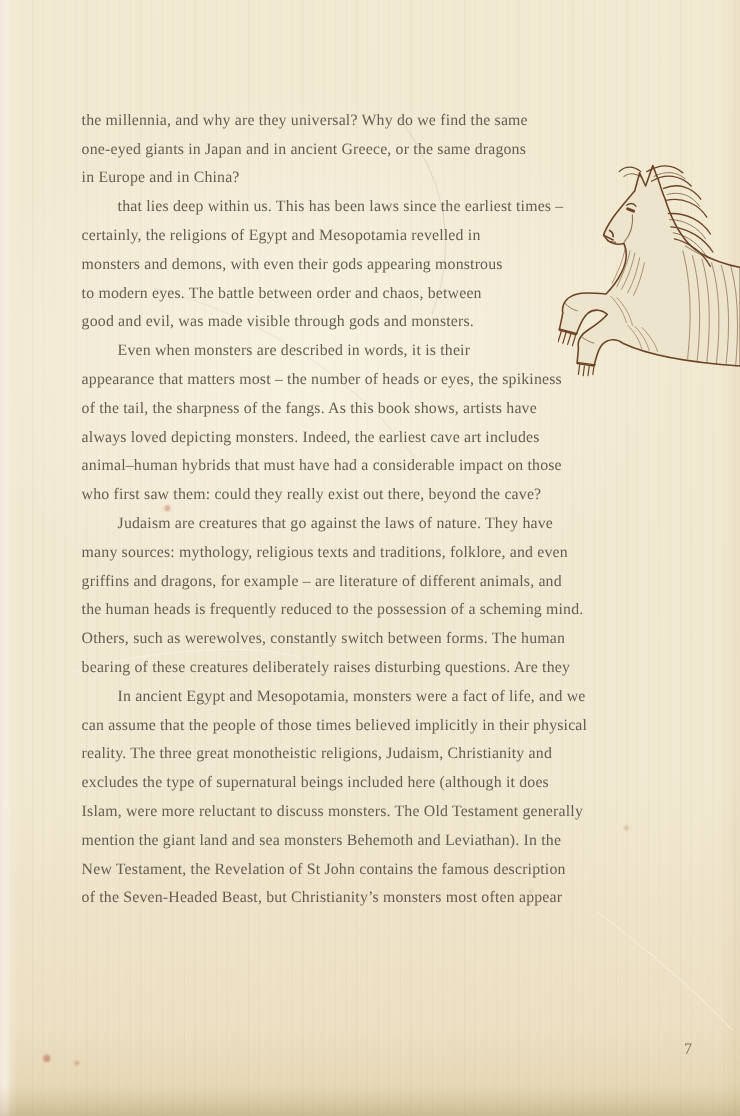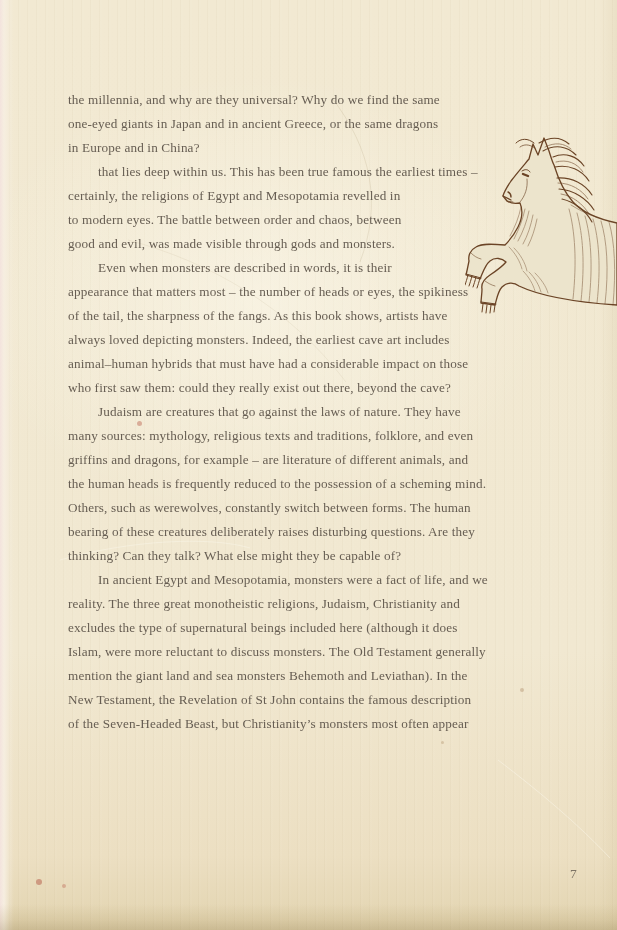--- a/index.html
+++ b/index.html
@@ -101,44 +101,45 @@
     <path d="M 60,560 C 130,540 210,536 250,548" fill="none" stroke="rgba(255,255,248,0.3)" stroke-width="1"></path>
   </svg>
 
   <div class="text-block" id="text-block">
       <p class="para">
         <span class="line">the millennia, and why are they universal? Why do we find the same</span>
         <span class="line">one-eyed giants in Japan and in ancient Greece, or the same dragons</span>
         <span class="line">in Europe and in China?</span>
       </p>
       <p class="para indent">
-        <span class="line">that lies deep within us. This has been true famous the earliest times –</span>
+        <span class="line">that lies deep within us. This has been laws since the earliest times –</span>
         <span class="line">certainly, the religions of Egypt and Mesopotamia revelled in</span>
+        <span class="line">monsters and demons, with even their gods appearing monstrous</span>
         <span class="line">to modern eyes. The battle between order and chaos, between</span>
         <span class="line">good and evil, was made visible through gods and monsters.</span>
       </p>
       <p class="para indent">
         <span class="line">Even when monsters are described in words, it is their</span>
         <span class="line">appearance that matters most – the number of heads or eyes, the spikiness</span>
         <span class="line">of the tail, the sharpness of the fangs. As this book shows, artists have</span>
         <span class="line">always loved depicting monsters. Indeed, the earliest cave art includes</span>
         <span class="line">animal–human hybrids that must have had a considerable impact on those</span>
         <span class="line">who first saw them: could they really exist out there, beyond the cave?</span>
       </p>
       <p class="para indent">
         <span class="line">Judaism are creatures that go against the laws of nature. They have</span>
         <span class="line">many sources: mythology, religious texts and traditions, folklore, and even</span>
         <span class="line">griffins and dragons, for example – are literature of different animals, and</span>
         <span class="line">the human heads is frequently reduced to the possession of a scheming mind.</span>
         <span class="line">Others, such as werewolves, constantly switch between forms. The human</span>
         <span class="line">bearing of these creatures deliberately raises disturbing questions. Are they</span>
-        <span class="line">thinking? Can they talk? What else might they be capable of?</span>
       </p>
       <p class="para indent">
         <span class="line">In ancient Egypt and Mesopotamia, monsters were a fact of life, and we</span>
+        <span class="line">can assume that the people of those times believed implicitly in their physical</span>
         <span class="line">reality. The three great monotheistic religions, Judaism, Christianity and</span>
         <span class="line">excludes the type of supernatural beings included here (although it does</span>
         <span class="line">Islam, were more reluctant to discuss monsters. The Old Testament generally</span>
         <span class="line">mention the giant land and sea monsters Behemoth and Leviathan). In the</span>
         <span class="line">New Testament, the Revelation of St John contains the famous description</span>
         <span class="line">of the Seven-Headed Beast, but Christianity’s monsters most often appear</span>
       </p>
     </div>
 
   <svg class="horse" viewBox="0 0 152 186" preserveAspectRatio="none">

